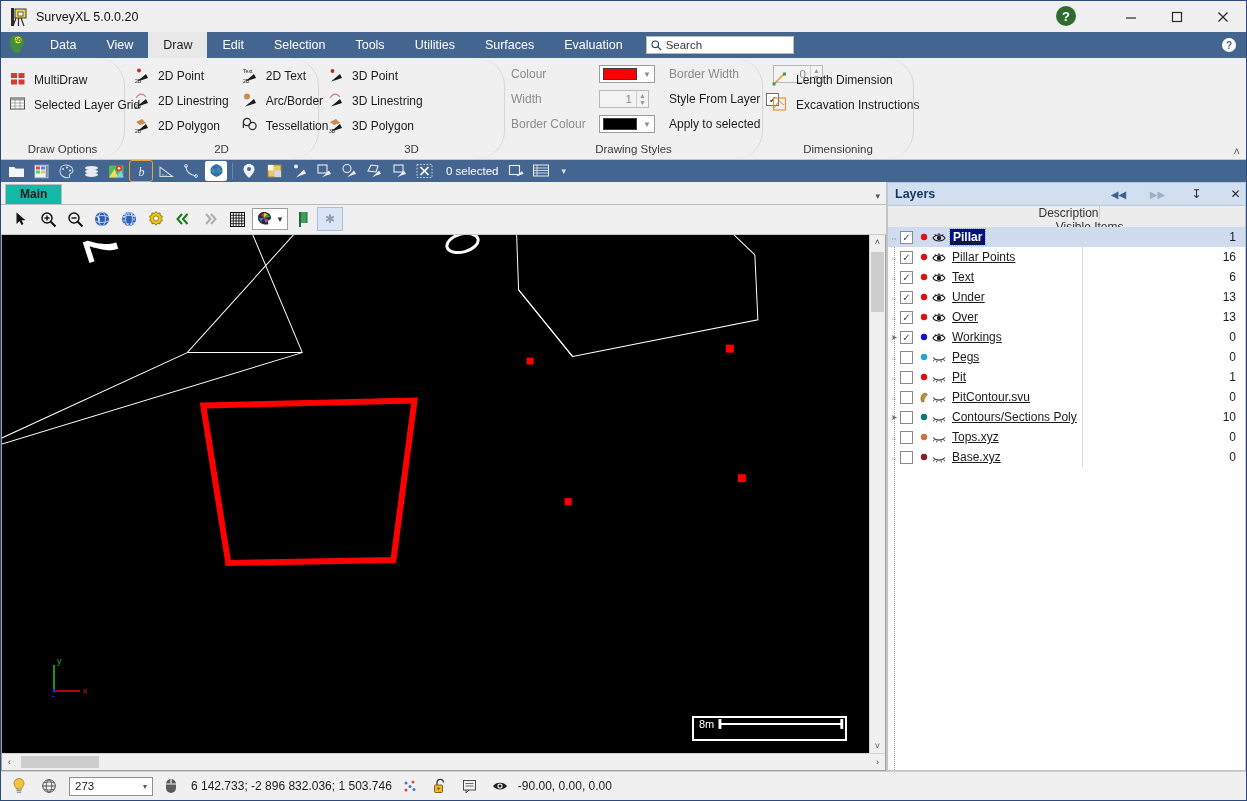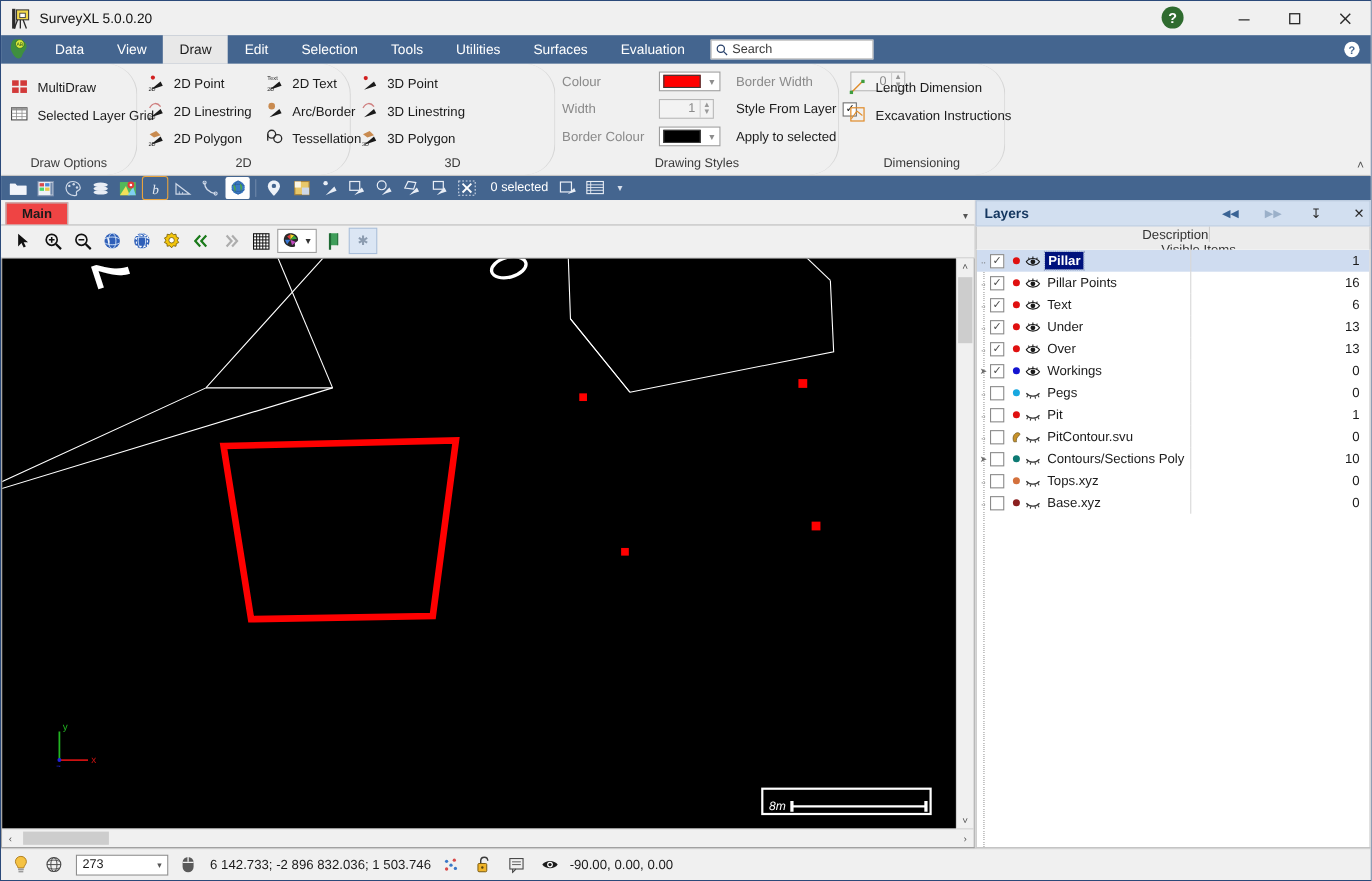--- a/index.html
+++ b/index.html
@@ -79,21 +79,21 @@
   .tbsep{width:1px;height:16px;background:#6e87aa;margin:0 2px;}
   .sel-text{color:#fff;font-size:11.5px;margin:0 4px 0 8px;}
   .caret-d{color:#d8e0ec;font-size:9px;margin-left:6px;}
 
   
   .body{flex:1 1 auto;display:flex;min-height:0;background:#f0f0f0;}
   .leftpane{flex:1 1 auto;display:flex;flex-direction:column;min-width:0;}
   .doc-tabs{height:22px;background:#f0f0f0;display:flex;align-items:flex-end;position:relative;
             border-bottom:1px solid #bcbcbc;}
   .doc-tab{height:20px;padding:0 14px;display:flex;align-items:center;font-size:12px;
-           background:#ef4444;border:1px solid #bcbcbc;border-bottom:none;font-weight:bold;color:#1b1b1b;
+           background:#14b8a6;border:1px solid #bcbcbc;border-bottom:none;font-weight:bold;color:#1b1b1b;
            box-sizing:border-box;margin-left:4px;}
   .doc-tabs .menu-caret{position:absolute;right:6px;bottom:3px;font-size:9px;color:#555;}
 
   .viewbar{height:29px;background:#f0f0f0;display:flex;align-items:center;padding-left:8px;gap:3px;
            border-bottom:1px solid #c8c8c8;}
   .vb{width:24px;height:22px;display:flex;align-items:center;justify-content:center;position:relative;}
   .vb.pressed{background:#dbe6f4;outline:1px solid #a9bfdb;}
 
   .canvas-wrap{flex:1 1 auto;position:relative;min-height:0;display:flex;flex-direction:column;
                border:1px solid #a0a0a0;border-top:none;margin:0;box-sizing:border-box;}
@@ -102,21 +102,21 @@
   .vscroll{width:15px;background:#f0f0f0;border-left:1px solid #d2d2d2;display:flex;flex-direction:column;}
   .hscroll{height:16px;background:#f0f0f0;border-top:1px solid #d2d2d2;display:flex;align-items:center;}
   .sc-btn{width:15px;height:15px;display:flex;align-items:center;justify-content:center;
           font-size:9px;color:#4a4a4a;flex:0 0 auto;}
   .sc-track{flex:1 1 auto;}
   .sc-thumb-h{width:78px;height:12px;background:#cdcdcd;margin-left:4px;}
   .sc-thumb-v{height:60px;background:#cdcdcd;margin:2px 1px;}
 
   .axis-ind{position:absolute;left:44px;bottom:58px;width:50px;height:40px;}
   .scalebar{position:absolute;right:22px;bottom:12px;width:155px;height:25px;background:#000;
-            border:2px solid #fff;display:flex;align-items:flex-end;box-sizing:border-box;font-style:italic;}
+            border:2px solid #fff;display:flex;align-items:flex-start;box-sizing:border-box;}
   .scalebar .txt{color:#fff;font-size:11px;margin-left:5px;}
 
   
   .layers{width:359px;flex:0 0 359px;display:flex;flex-direction:column;background:#f0f0f0;
           border-left:1px solid #c4c4c4;}
   .layers-hdr{height:24px;background:#d2dff0;display:flex;align-items:center;
               border:1px solid #b9c8dc;box-sizing:border-box;gap:20px;}
   .layers-title{font-weight:bold;font-size:12.5px;margin-left:7px;color:#14365f;}
   .layers-hdr .sp{flex:1 1 auto;}
   .hdr-btn{width:19px;height:20px;display:flex;align-items:center;justify-content:center;
@@ -135,21 +135,21 @@
   .lrow .lchk{width:13px;height:13px;border:1px solid #8a8a8a;background:#fff;margin-right:5px;
               display:flex;align-items:center;justify-content:center;font-size:10px;color:#4a4a4a;
               flex:0 0 auto;box-sizing:border-box;}
   .lrow .dot{width:12px;display:flex;align-items:center;justify-content:center;flex:0 0 auto;}
   .lrow .eye{width:18px;display:flex;align-items:center;justify-content:center;flex:0 0 auto;margin-right:2px;}
   .lrow .lname{flex:1 1 auto;white-space:nowrap;overflow:hidden;padding-left:2px;}
   .lrow .lcount{width:124px;text-align:right;padding-right:9px;flex:0 0 auto;box-sizing:border-box;}
   .lrow.selected{background:#cfdcf0;}
   .lrow.selected .lname{background:#00127d;color:#fff;font-weight:bold;padding:1px 3px;
                         outline:1px dotted #9aa8c8;flex:0 0 auto;}
-  .lrow .namewrap{flex:1 1 auto;display:flex;align-items:flex-start;}
+  .lrow .namewrap{flex:1 1 auto;display:flex;align-items:flex-start;text-decoration:underline;}
   .tree-vline{position:absolute;left:6px;top:0;bottom:0;width:1px;
               background:repeating-linear-gradient(to bottom,#9a9a9a 0 1px,transparent 1px 2px);}
   .rowsep{position:absolute;left:194px;top:0;bottom:0;width:1px;background:#d7d7d7;}
 
   
   .statusbar{height:28px;background:#f0f0f0;display:flex;align-items:center;flex:0 0 auto;
              border-top:1px solid #cfcfcf;padding-left:6px;gap:6px;}
   .sbtn{width:24px;height:22px;display:flex;align-items:center;justify-content:center;position:relative;}
   .combo{width:84px;height:19px;border:1px solid #8f8f8f;background:#fff;display:flex;align-items:center;
          font-size:11.5px;padding-left:5px;box-sizing:border-box;margin-left:2px;}

